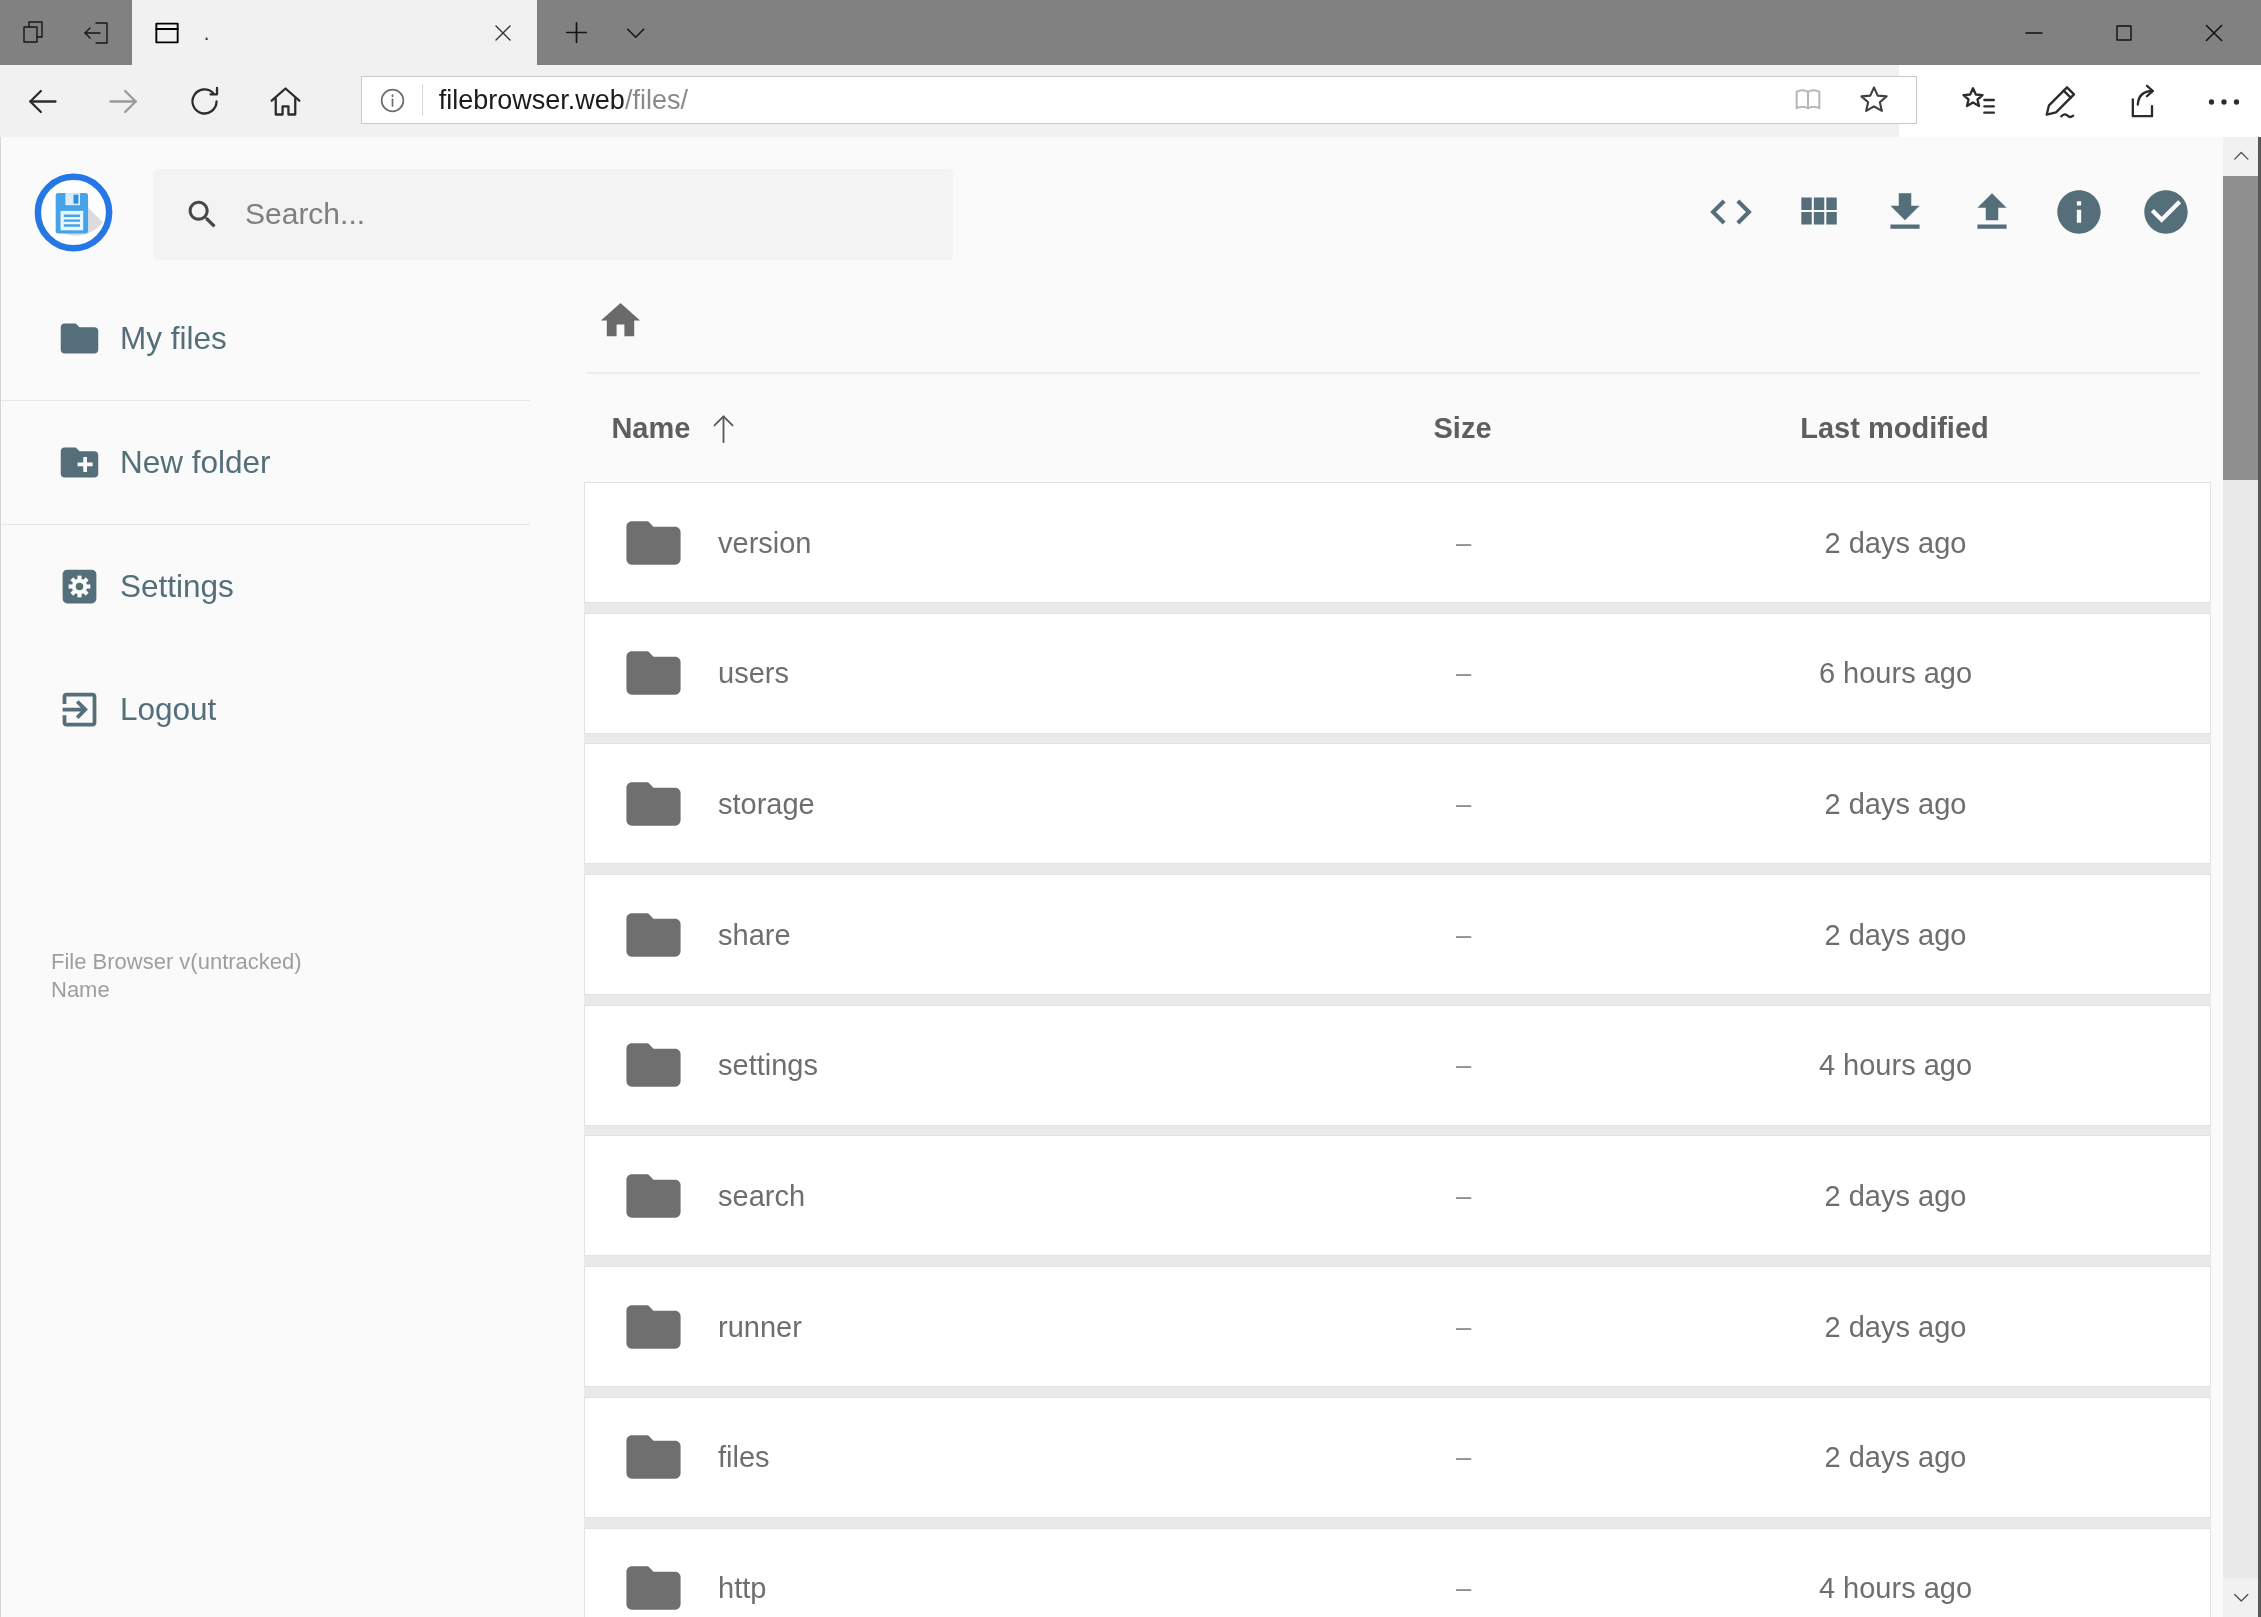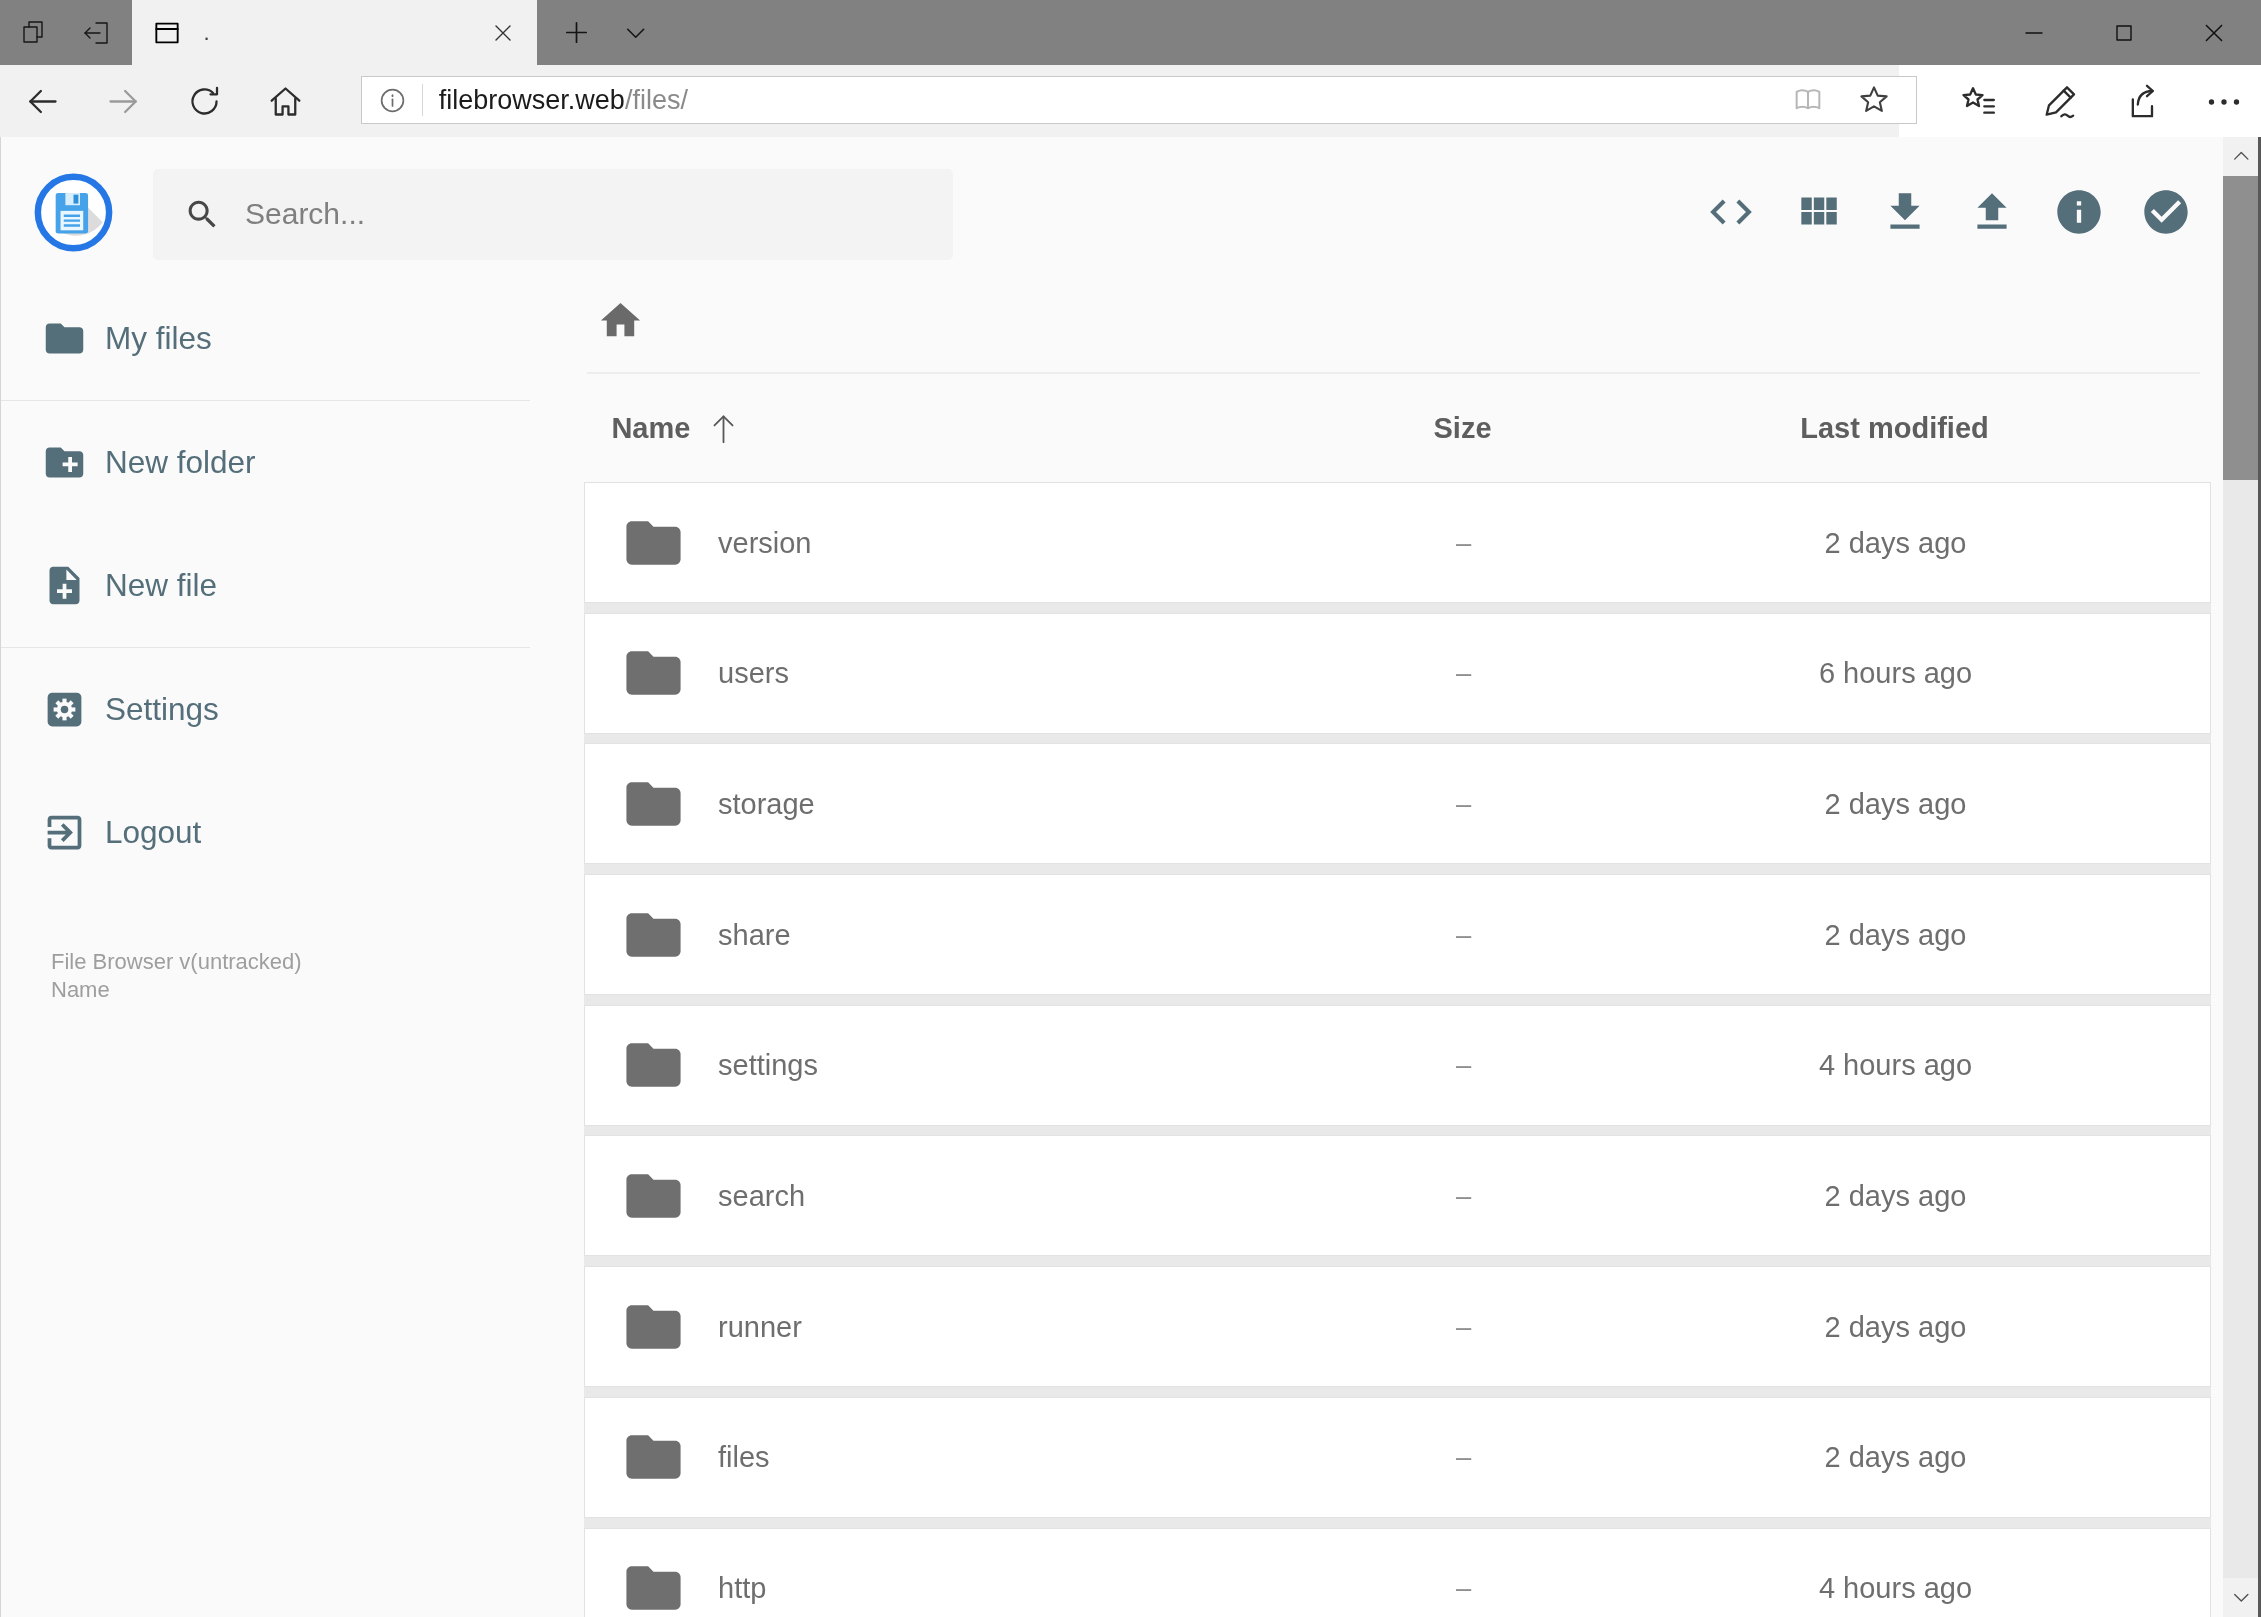--- a/index.html
+++ b/index.html
@@ -46,21 +46,21 @@
   #logo{position:absolute;left:31.5px;top:35px;width:81px;height:81px;border:none;padding:0;}
   #searchbar{position:absolute;left:152px;top:31.5px;width:800px;height:91px;background:#f3f3f3;border-radius:4.8px;display:flex;align-items:center;padding-left:31px;}
   #searchbar .mag{color:#474747;margin-right:24px;}
   #searchbar input{flex:1;border:none;background:transparent;outline:none;font-size:30px;color:#666;}
   #searchbar input::placeholder{color:#7f7f7f;opacity:1;}
   #hdricons{position:absolute;left:1703px;top:24px;height:102px;display:flex;align-items:center;gap:34px;}
   #hdricons button{width:53px;height:53px;color:var(--accent);}
 
   
   #sidebar{position:absolute;left:0;top:140px;width:533px;}
-  .sb-item{width:100%;height:123px;display:flex;align-items:center;padding-left:41px;gap:18px;color:var(--accent);}
+  .sb-item{width:100%;height:123px;display:flex;align-items:center;padding-left:56px;gap:18px;color:var(--accent);}
   .sb-item .lbl{font-size:31.5px;color:var(--accent);}
   .sb-div{height:0.8px;background:#e6e6e6;width:529px;}
   #sb-footer{position:absolute;left:50px;top:811px;font-size:22px;color:var(--muted);line-height:28px;}
   #sb-footer .help{cursor:pointer;}
 
   
   #content{position:absolute;left:583px;top:0;width:1618px;height:1480px;}
   #crumb{position:absolute;left:11.3px;top:158px;width:50px;height:50px;color:#6a6a6a;}
   #crumb-div{position:absolute;left:3.2px;right:1.6px;top:235px;height:1.6px;background:#ededed;}
   .listhead{position:absolute;top:271px;height:40px;font-size:29px;font-weight:bold;color:var(--header-text);display:flex;align-items:center;}
@@ -298,28 +298,20 @@
       <span class="lbl">My files</span>
     </div>
     <div class="sb-div"></div>
     <div class="sb-item">
       <span>
         <svg width="45" height="45" viewBox="0 0 24 24" class="fic">
             <path d="M20 6h-8l-2-2H4c-1.1 0-2 .9-2 2v12c0 1.1.9 2 2 2h16c1.1 0 2-.9 2-2V8c0-1.1-.9-2-2-2zm-1 8h-3v3h-2v-3h-3v-2h3V9h2v3h3v2z"></path>
           </svg>
       </span>
       <span class="lbl">New folder</span>
-    </div>
-    <div class="sb-item">
-      <span>
-        <svg width="45" height="45" viewBox="0 0 24 24" class="fic">
-            <path d="M14 2H6c-1.1 0-2 .9-2 2v16c0 1.1.9 2 2 2h12c1.1 0 2-.9 2-2V8l-6-6zm2 14h-3v3h-2v-3H8v-2h3v-3h2v3h3v2zm-3-7V3.5L18.5 9H13z"></path>
-          </svg>
-      </span>
-      <span class="lbl">New file</span>
     </div>
     <div class="sb-div"></div>
     <div class="sb-item">
       <span>
         <svg width="45" height="45" viewBox="0 0 24 24">
             <rect x="3" y="3" width="18" height="18" rx="2.5" class="fic"></rect>
             <g fill="#fafafa">
               <rect x="10.9" y="6.2" width="2.2" height="11.6"></rect>
               <rect x="10.9" y="6.2" width="2.2" height="11.6" transform="rotate(45 12 12)"></rect>
               <rect x="10.9" y="6.2" width="2.2" height="11.6" transform="rotate(90 12 12)"></rect>

